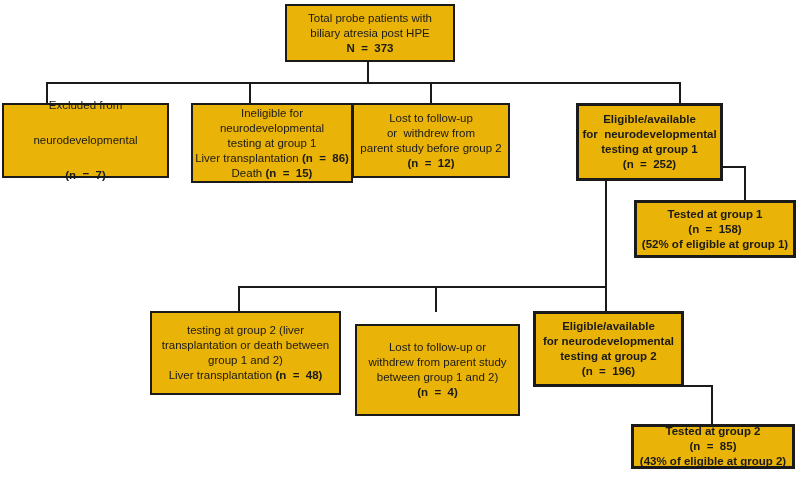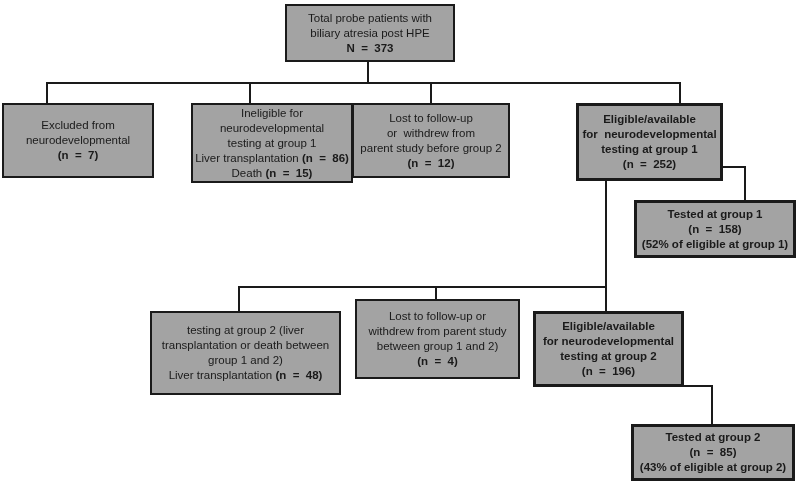--- a/index.html
+++ b/index.html
@@ -9,21 +9,21 @@
     height: 489px;
     background: #ffffff;
     font-family: "Liberation Sans", sans-serif;
     color: #1a1a1a;
     overflow: hidden;
   }
   .box {
     position: absolute;
     box-sizing: border-box;
     border: 2px solid #1a1a1a;
-    background: #a3a3a3;
+    background: #eab308;
     display: flex;
     flex-direction: column;
     justify-content: center;
     align-items: center;
     text-align: center;
     font-size: 11.5px;
     line-height: 15px;
     padding: 1px 2px;
     z-index: 2;
   }
@@ -41,21 +41,21 @@
 <body>
 
 <div class="canvas">
 
   <div class="box" style="left:285px; top:4px; width:170px; height:58px;">
     <div class="line">Total probe patients with</div>
     <div class="line">biliary atresia post HPE</div>
     <div class="line b">N  =  373</div>
   </div>
 
-  <div class="box" style="left:2px; top:103px; width:152px; height:75px;">
+  <div class="box" style="left:2px; top:103px; width:167px; height:75px;gap:20px;">
     <div class="line">Excluded from</div>
     <div class="line">neurodevelopmental</div>
     <div class="line b">(n  =  7)</div>
   </div>
 
   <div class="box" style="left:171px; top:103px; width:162px; height:80px;margin-left:20px;">
     <div class="line">Ineligible for</div>
     <div class="line">neurodevelopmental</div>
     <div class="line">testing at group 1</div>
     <div class="line"><span>Liver transplantation </span><span class="b">(n  =  86)</span></div>
@@ -82,35 +82,35 @@
     <div class="line">(52% of eligible at group 1)</div>
   </div>
 
   <div class="box" style="left:150px; top:311px; width:191px; height:84px;">
     <div class="line">testing at group 2 (liver</div>
     <div class="line">transplantation or death between</div>
     <div class="line">group 1 and 2)</div>
     <div class="line"><span>Liver transplantation </span><span class="b">(n  =  48)</span></div>
   </div>
 
-  <div class="box" style="left:355px; top:299px; width:165px; height:80px;">
+  <div class="box" style="left:355px; top:324px; width:165px; height:92px;">
     <div class="line">Lost to follow-up or</div>
     <div class="line">withdrew from parent study</div>
     <div class="line">between group 1 and 2)</div>
     <div class="line b">(n  =  4)</div>
   </div>
 
   <div class="box em" style="left:533px; top:311px; width:151px; height:76px;">
     <div class="line">Eligible/available</div>
     <div class="line">for neurodevelopmental</div>
     <div class="line">testing at group 2</div>
     <div class="line">(n  =  196)</div>
   </div>
 
-  <div class="box em" style="left:631px; top:424px; width:164px; height:57px;">
+  <div class="box em" style="left:631px; top:424px; width:164px; height:45px;">
     <div class="line">Tested at group 2</div>
     <div class="line">(n  =  85)</div>
     <div class="line">(43% of eligible at group 2)</div>
   </div>
 
   <div class="vl" style="left:367px; top:61px; height:23px;"></div>
   <div class="hl" style="left:46px; top:82px; width:635px;"></div>
   <div class="vl" style="left:46px; top:82px; height:22px;"></div>
   <div class="vl" style="left:249px; top:82px; height:22px;"></div>
   <div class="vl" style="left:430px; top:82px; height:22px;"></div>

